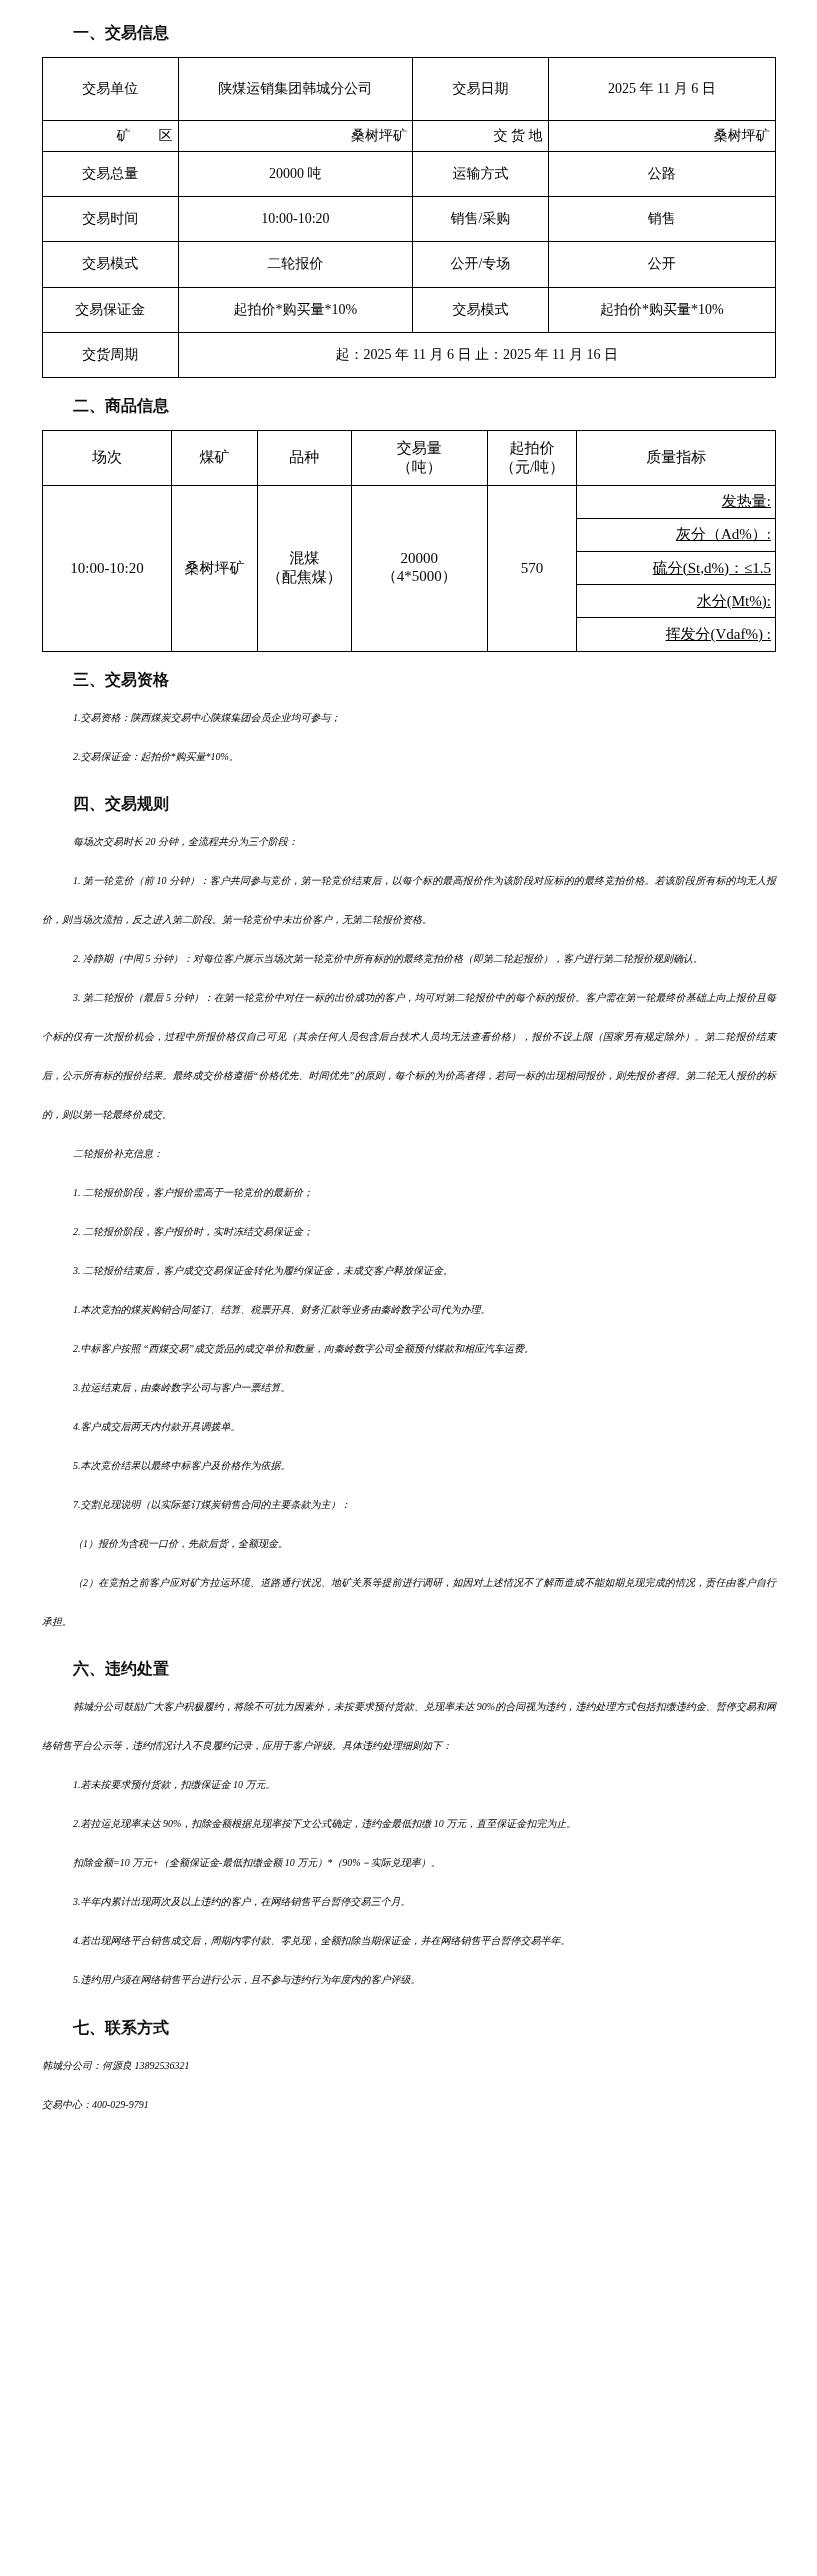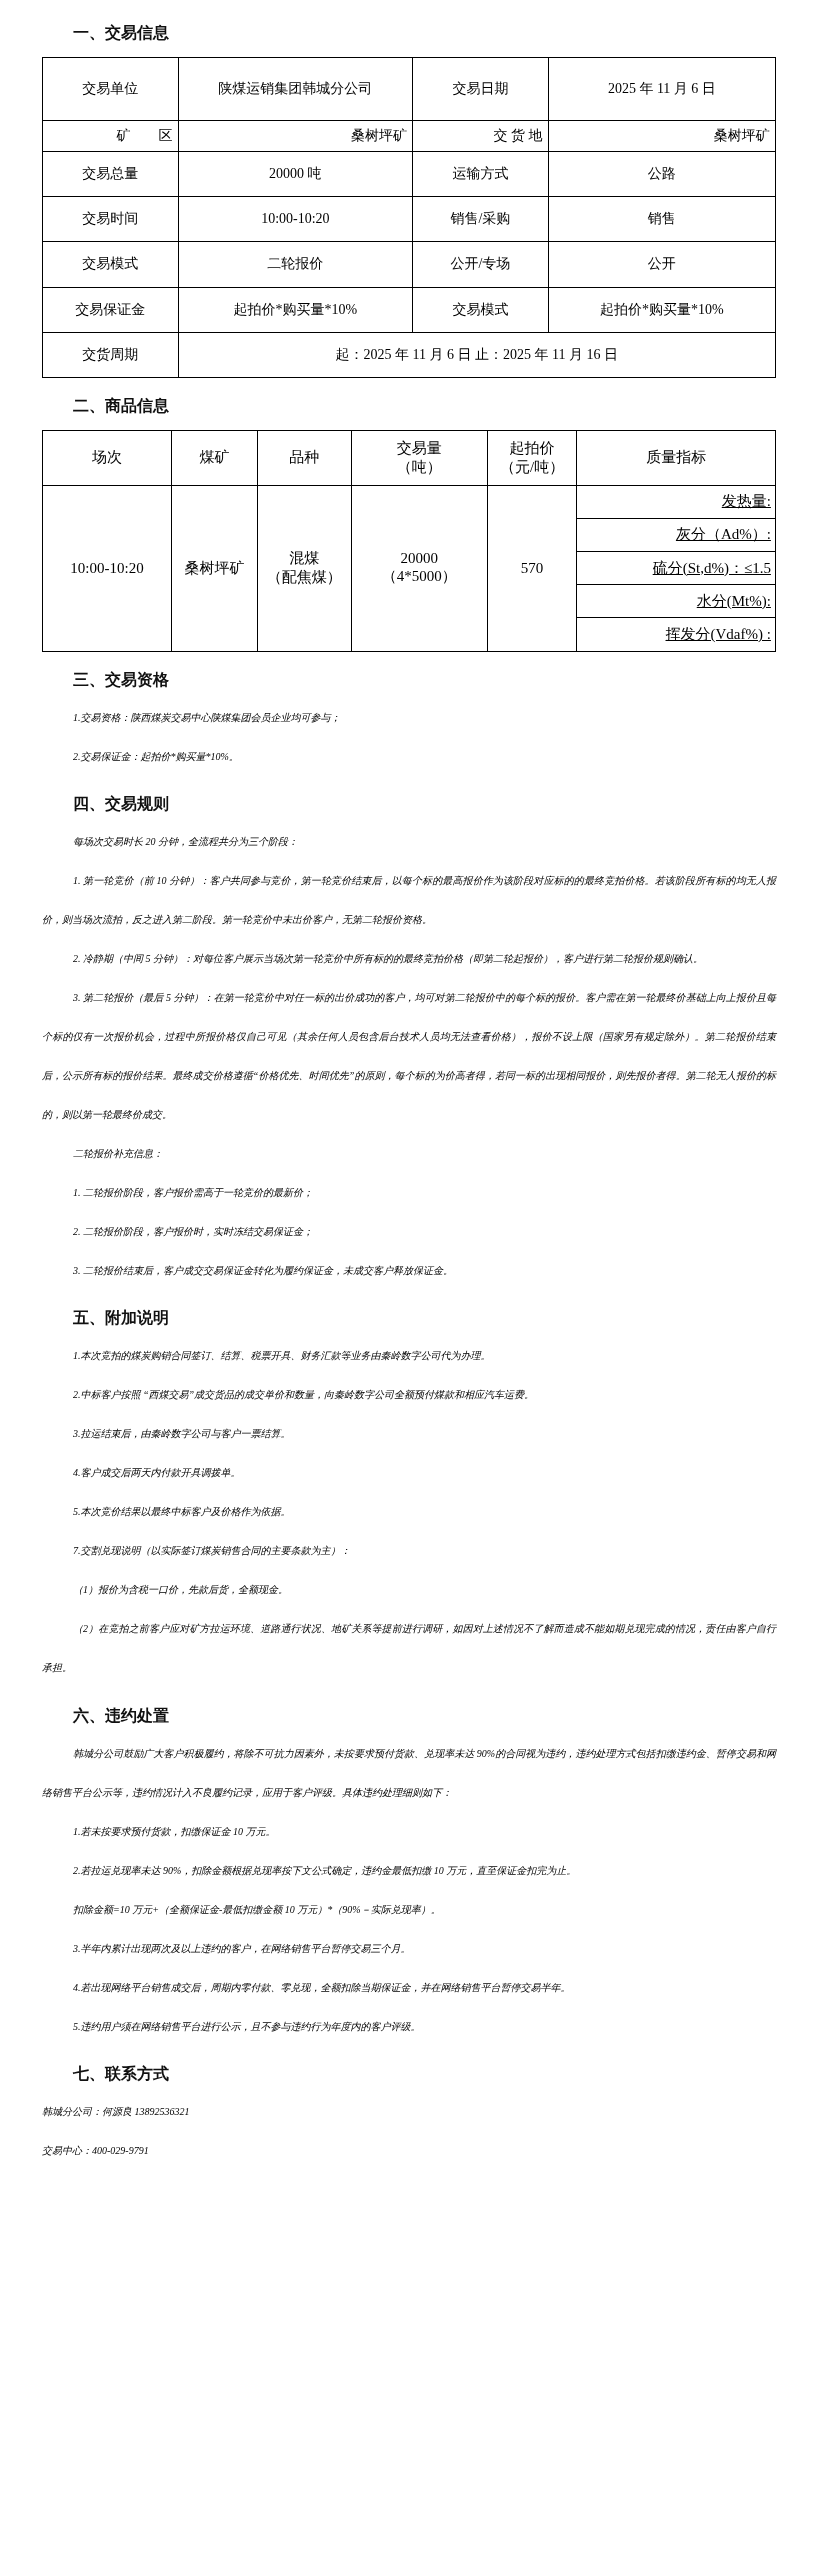--- a/index.html
+++ b/index.html
@@ -148,21 +148,20 @@
   <h2 class="sec gap">四、交易规则</h2>
   <p class="line">每场次交易时长 20 分钟，全流程共分为三个阶段：</p>
   <p class="line">1. 第一轮竞价（前 10 分钟）：客户共同参与竞价，第一轮竞价结束后，以每个标的最高报价作为该阶段对应标的的最终竞拍价格。若该阶段所有标的均无人报价，则当场次流拍，反之进入第二阶段。第一轮竞价中未出价客户，无第二轮报价资格。</p>
   <p class="line">2. 冷静期（中间 5 分钟）：对每位客户展示当场次第一轮竞价中所有标的的最终竞拍价格（即第二轮起报价），客户进行第二轮报价规则确认。</p>
   <p class="line">3. 第二轮报价（最后 5 分钟）：在第一轮竞价中对任一标的出价成功的客户，均可对第二轮报价中的每个标的报价。客户需在第一轮最终价基础上向上报价且每个标的仅有一次报价机会，过程中所报价格仅自己可见（其余任何人员包含后台技术人员均无法查看价格），报价不设上限（国家另有规定除外）。第二轮报价结束后，公示所有标的报价结果。最终成交价格遵循“价格优先、时间优先”的原则，每个标的为价高者得，若同一标的出现相同报价，则先报价者得。第二轮无人报价的标的，则以第一轮最终价成交。</p>
   <p class="line">二轮报价补充信息：</p>
   <p class="line">1. 二轮报价阶段，客户报价需高于一轮竞价的最新价；</p>
   <p class="line">2. 二轮报价阶段，客户报价时，实时冻结交易保证金；</p>
   <p class="line">3. 二轮报价结束后，客户成交交易保证金转化为履约保证金，未成交客户释放保证金。</p>
 
-  <h2 class="sec gap">五、附加说明</h2>
   <p class="line">1.本次竞拍的煤炭购销合同签订、结算、税票开具、财务汇款等业务由秦岭数字公司代为办理。</p>
   <p class="line">2.中标客户按照 “西煤交易”成交货品的成交单价和数量，向秦岭数字公司全额预付煤款和相应汽车运费。</p>
   <p class="line">3.拉运结束后，由秦岭数字公司与客户一票结算。</p>
   <p class="line">4.客户成交后两天内付款开具调拨单。</p>
   <p class="line">5.本次竞价结果以最终中标客户及价格作为依据。</p>
   <p class="line">7.交割兑现说明（以实际签订煤炭销售合同的主要条款为主）：</p>
   <p class="line">（1）报价为含税一口价，先款后货，全额现金。</p>
   <p class="line">（2）在竞拍之前客户应对矿方拉运环境、道路通行状况、地矿关系等提前进行调研，如因对上述情况不了解而造成不能如期兑现完成的情况，责任由客户自行承担。</p>
 
   <h2 class="sec gap">六、违约处置</h2>

